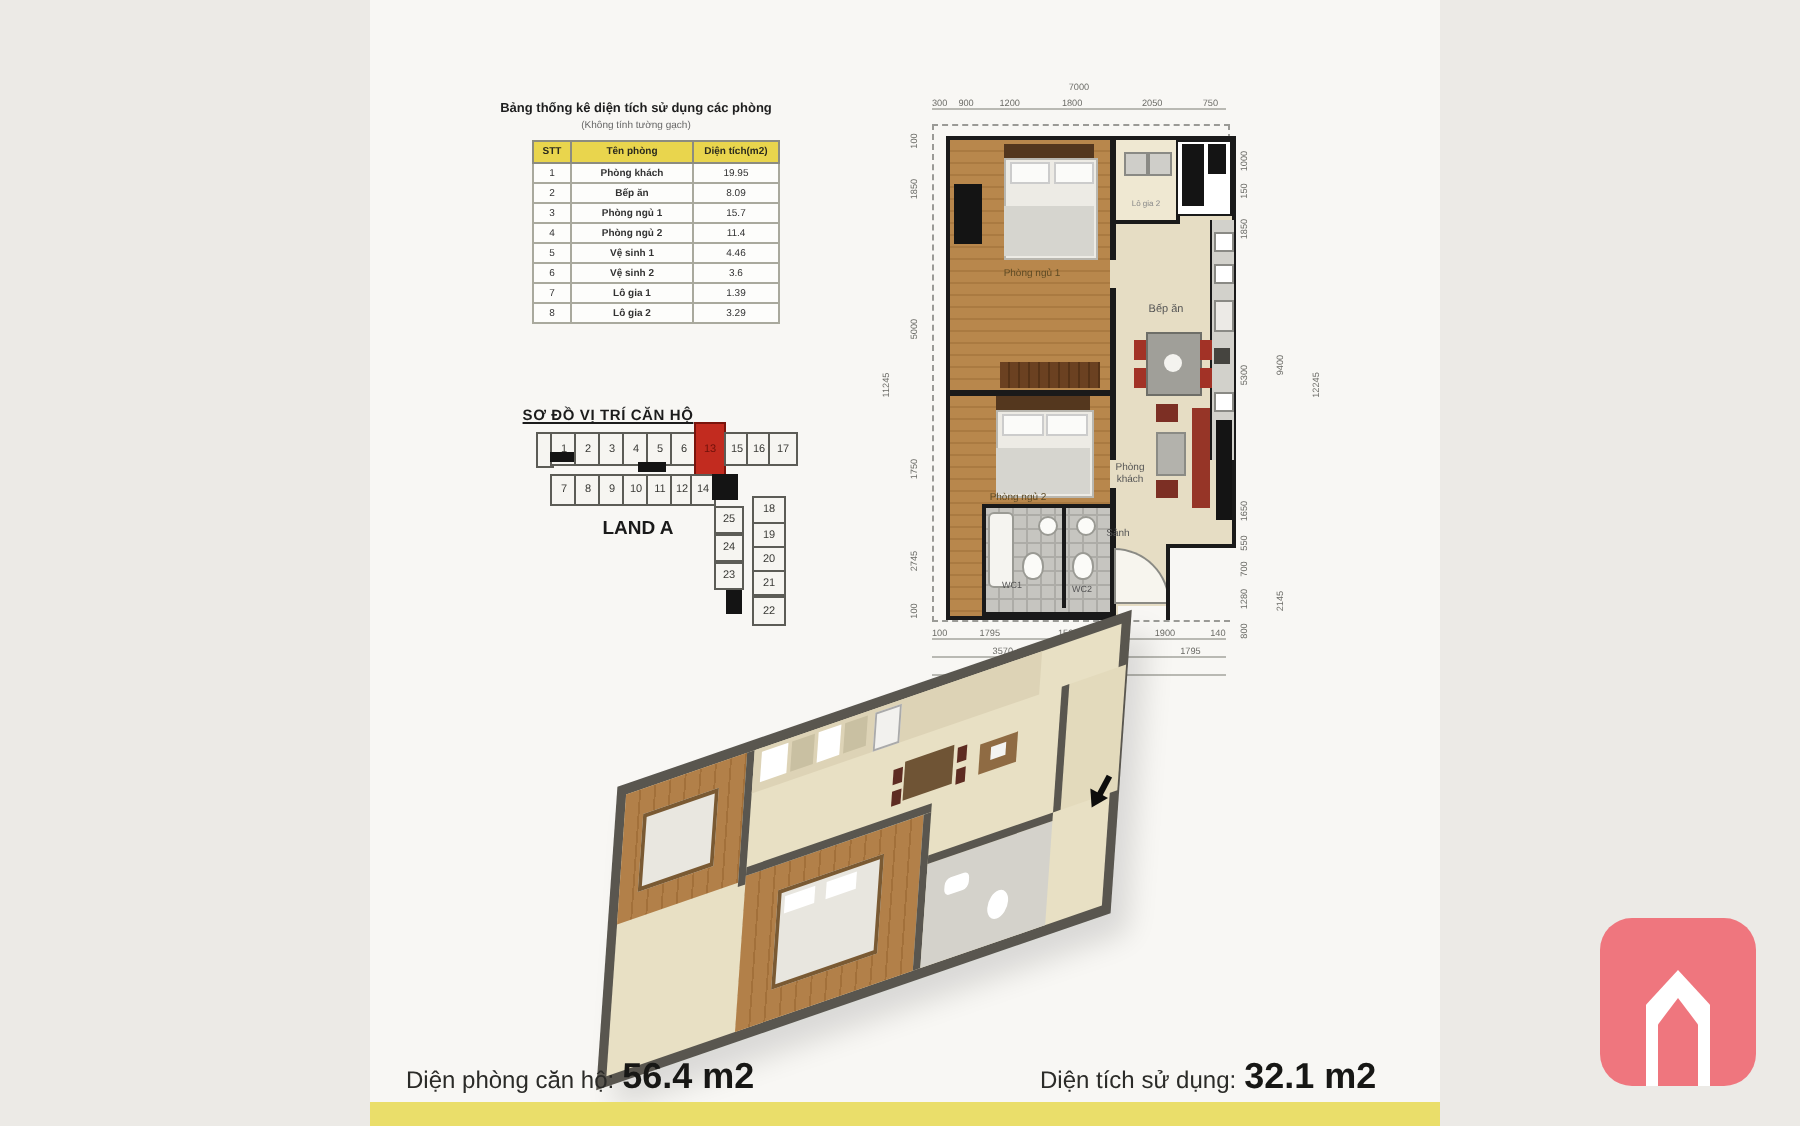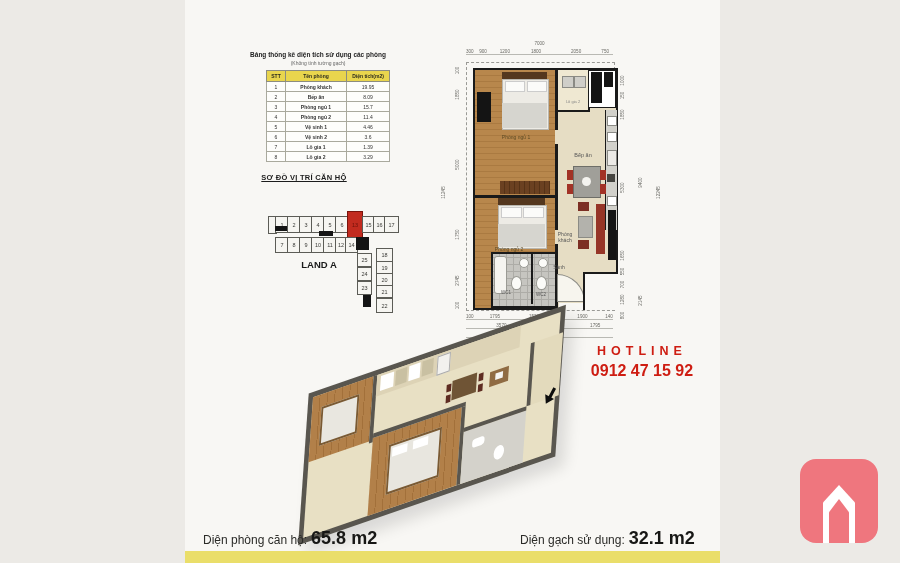--- a/index.html
+++ b/index.html
@@ -16,21 +16,21 @@
   .mk-row{display:flex;align-items:center;justify-content:flex-end;font-size:11px;font-weight:bold;color:#474740;}
   .mk-arrow{width:0;height:0;border-left:7px solid #f29022;border-top:5px solid transparent;border-bottom:5px solid transparent;margin:0 1px;}
   .mk-land{color:#9a9a92;font-weight:normal;margin-left:3px;}
   .mk-tagline{height:2px;width:62px;background:#f0b25e;margin-top:2px;margin-left:auto;}
   .tbl-title{left:237px;top:51px;width:162px;text-align:center;font-size:6.5px;font-weight:bold;color:#1e1e1e;}
   .tbl-sub{left:237px;top:60px;width:162px;text-align:center;font-size:5px;color:#666;}
   table.area{position:absolute;left:266px;top:70px;border-collapse:collapse;background:#fdfdfb;}
   table.area th{background:#e9d54d;color:#2b2b1e;font-size:5px;font-weight:bold;border:1px solid #8c8c80;padding:1px 1px;height:8px;}
   table.area td{font-size:5px;color:#333;border:1px solid #a9a99d;padding:0 1px;height:9px;text-align:center;}
   td.room{text-align:left;font-weight:bold;}
-  .loc-title{left:238px;top:173px;width:132px;text-align:center;font-size:7.5px;font-weight:bold;color:#1c1c1c;text-decoration:underline;letter-spacing:.3px;}
+  .loc-title{left:238px;top:203px;width:132px;text-align:center;font-size:7.5px;font-weight:bold;color:#1c1c1c;text-decoration:underline;letter-spacing:.3px;}
   .keyplan{left:266px;top:204px;width:138px;height:110px;}
   .cell{position:absolute;border:1px solid #5c5c56;background:#f6f5f1;display:flex;align-items:center;justify-content:center;font-size:5.5px;color:#3a3a36;}
   .cell.red{background:#c22b1f;color:#6e110a;border-color:#7a140c;}
   .bb{position:absolute;background:#141414;}
   .blocka{left:18px;top:55px;width:70px;text-align:center;font-size:9.5px;font-weight:bold;color:#1a1a1a;}
   .plan{left:435px;top:40px;width:252px;height:302px;}
   .dashed{left:31px;top:22px;width:147px;height:247px;border:1px dashed #9a9a96;}
   .dimtext{font-size:4.6px;color:#6b6b66;}
   .dimrow{position:absolute;display:flex;border-bottom:1px solid #b9b9b3;}
   .dimrow span{text-align:center;font-size:4.6px;color:#6b6b66;}
@@ -259,24 +259,20 @@
       <div class="abs" style="left:103px;top:170px;width:11px;height:9px;background:#7c2f24;"></div>
       <div class="graylabel" style="left:78px;top:162px;width:24px;line-height:1.15;">Phòng khách</div>
       <div class="graylabel" style="left:74px;top:194px;width:20px;">Sảnh</div>
       <div class="arc" style="left:82px;top:204px;width:26px;height:26px;"></div>
       <div class="abs" style="left:108px;top:202px;width:33px;height:36px;background:#f8f7f4;border-left:2px solid #1a1a1a;border-top:2px solid #1a1a1a;"></div>
       <div class="bb" style="left:133px;top:140px;width:8px;height:50px;"></div>
       <div class="abs" style="left:84px;top:233px;width:24px;height:7px;background:#f8f7f4;"></div>
     </div>
   </div>
 
-  <div class="abs hotline">
-    <div class="hot-label">HOTLINE</div>
-    <div class="hot-phone">0912 47 15 92</div>
-  </div>
 
   <div class="abs" style="left:278px;top:313px;width:310px;height:235px;">
     <div class="scene">
       <div class="scene-floor">
         <div class="abs wood3d" style="left:0;top:0;width:64px;height:60px;"></div>
         <div class="abs" style="left:10px;top:12px;width:36px;height:32px;background:#e9e7e0;border:2px solid #7a5a33;"></div>
         <div class="w3" style="left:64px;top:0;width:4px;height:62px;"></div>
         <div class="abs" style="left:68px;top:0;width:152px;height:20px;background:#ddd3b6;"></div>
         <div class="abs" style="left:72px;top:2px;width:14px;height:14px;background:#ffffff;"></div>
         <div class="abs" style="left:88px;top:2px;width:12px;height:14px;background:#c9c0a2;"></div>
@@ -304,24 +300,24 @@
       </div>
     </div>
     <div class="arrow3d">
       <div class="tail"></div>
       <div class="tip"></div>
     </div>
   </div>
 
   <div class="abs footer-left">
     <span class="f-label">Diện phòng căn hộ:</span>
-    <span class="f-value">65.8 m2</span>
+    <span class="f-value">56.4 m2</span>
   </div>
   <div class="abs footer-right">
-    <span class="f-label">Diện gạch sử dụng:</span>
+    <span class="f-label">Diện tích sử dụng:</span>
     <span class="f-value">32.1 m2</span>
   </div>
   <div class="abs ystrip"></div>
 
   <div class="abs coral-logo">
     <div class="house-outer"></div>
     <div class="house-inner"></div>
   </div>
 </div>
 

